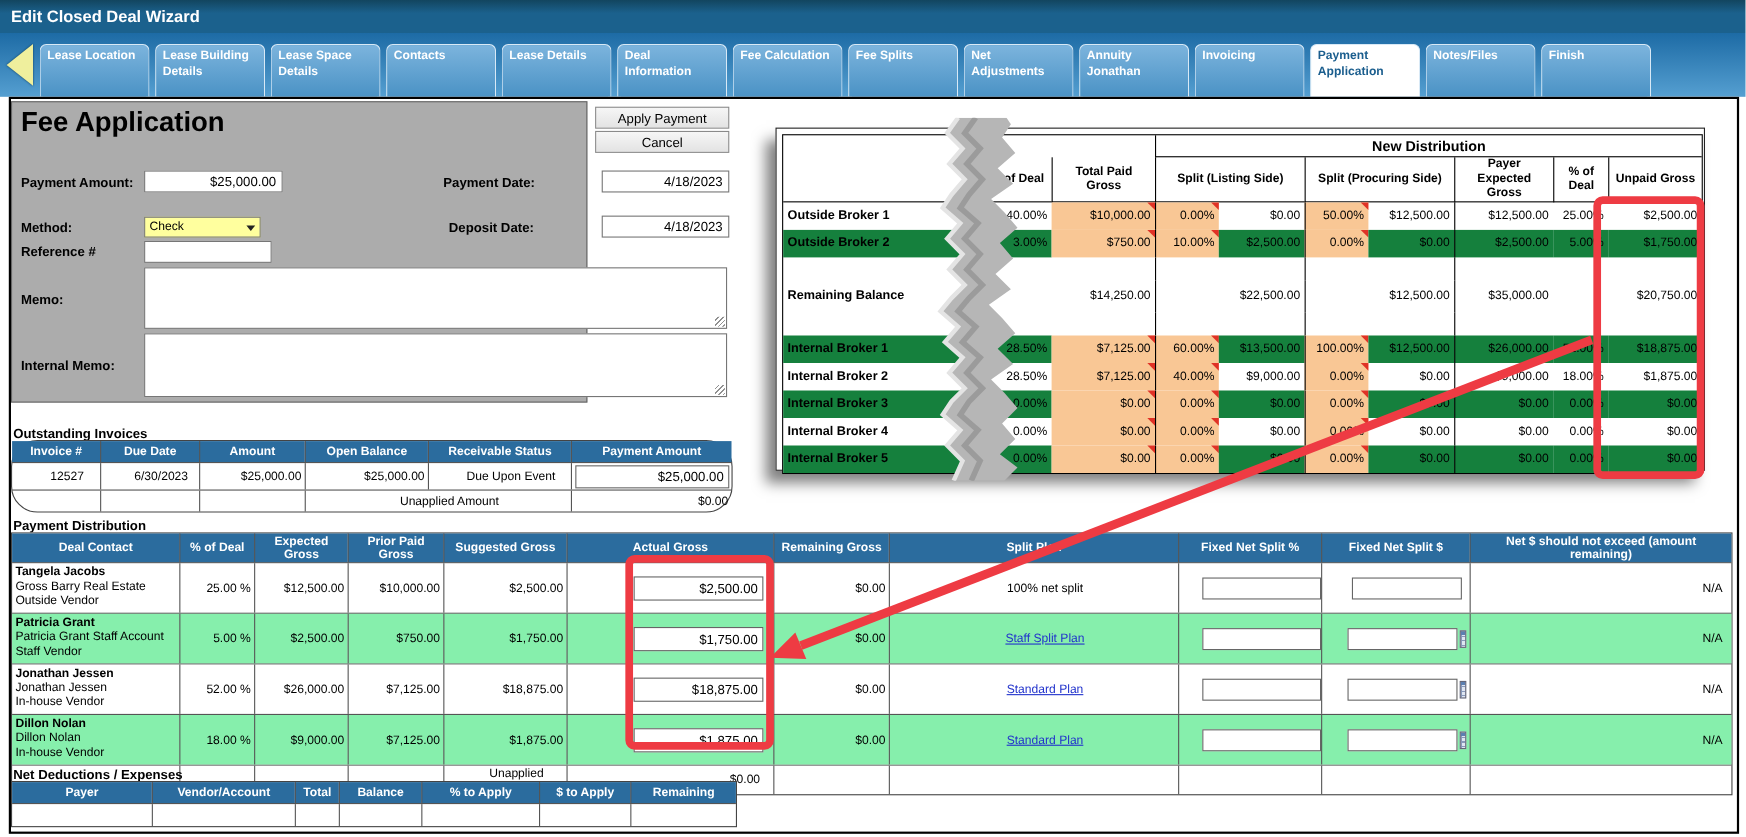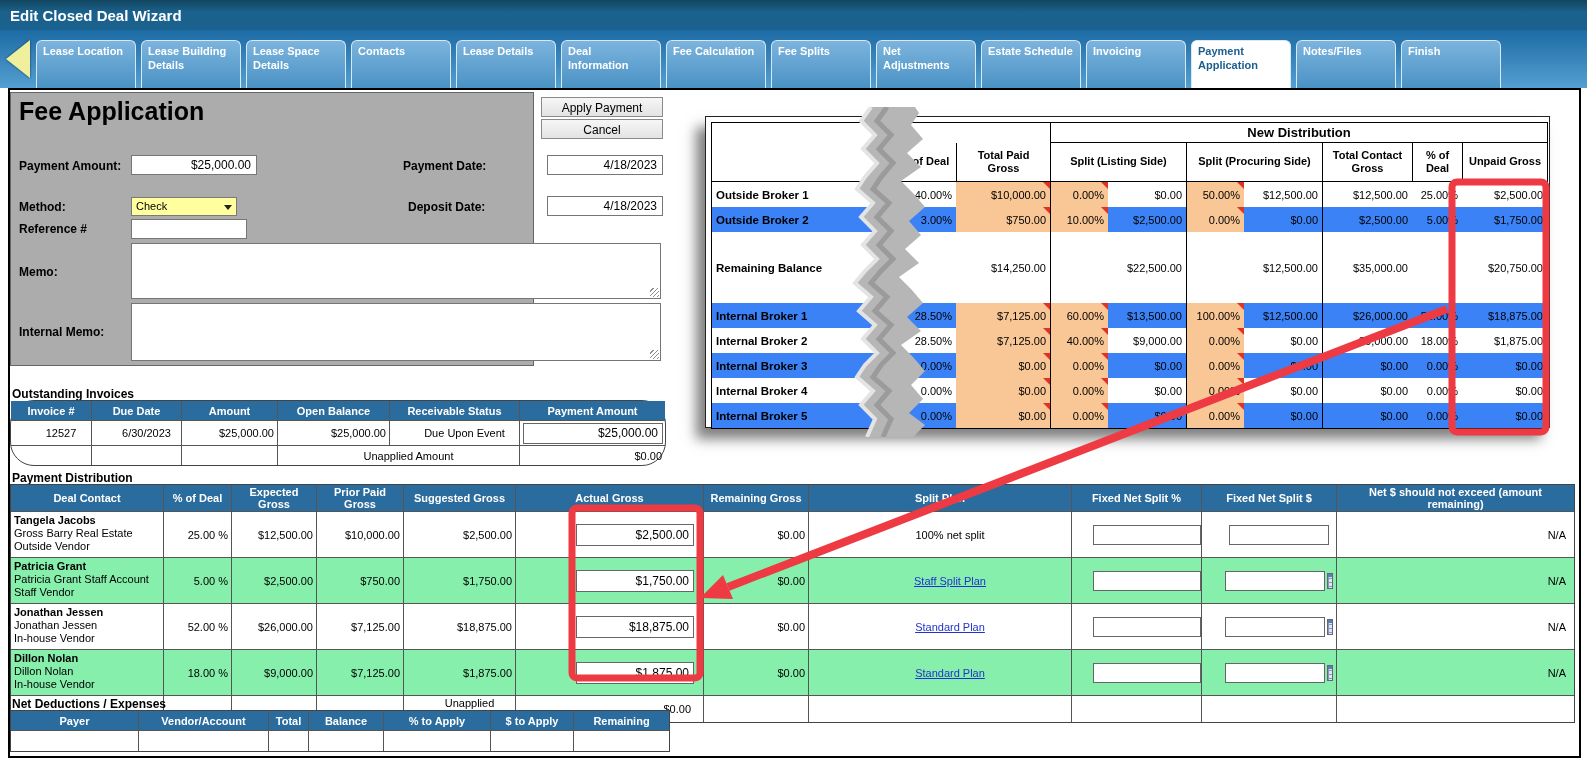--- a/index.html
+++ b/index.html
@@ -84,21 +84,21 @@
   #ol-table{position:absolute;left:5px;top:5px;width:835px;border:1px solid #000;background:#fff;}
   .ol-row{display:grid;grid-template-columns:180px 64px 94px 58px 78px 58px 78px 90px 50px 1fr;}
   .ol-cell{position:relative;display:flex;align-items:center;font-size:11px;padding:0 4px;min-height:25px;}
   .ol-hdr1{min-height:19px;}
   .ol-hdr2 .ol-cell{min-height:38px;font-weight:bold;justify-content:center;text-align:center;
     border-bottom:1px solid #000;line-height:1.2;}
   .ol-hdr2 .ol-cell.bl{border-left:1px solid #000;}
   .olb{font-weight:bold;font-size:11.5px;}
   .ol-num{justify-content:flex-end;text-align:right;}
   .gb{border-left:1px solid #000;}
-  .ol-row.shade .ol-cell{background:#3b82f6;}
+  .ol-row.shade .ol-cell{background:#15803d;}
   .hl{background:#f9c795 !important;}
   .hl::after{content:'';position:absolute;top:0;right:0;width:0;height:0;
     border-top:7px solid #e03226;border-left:7px solid transparent;}
   .ol-gap .ol-cell{min-height:21px;}
   .ol-bal .ol-cell{min-height:29px;}
   #nd-header-cell{font-weight:bold;font-size:13px;justify-content:center;
     border-left:1px solid #000;border-bottom:1px solid #000;}
   
   #tear-svg{position:absolute;left:145px;top:-10px;pointer-events:none;}
   #annot-svg{position:absolute;left:0;top:0;z-index:60;pointer-events:none;}
@@ -115,21 +115,21 @@
   <div id="tabs">
       <div class="tab"><span>Lease Location</span></div>
       <div class="tab"><span>Lease Building Details</span></div>
       <div class="tab"><span>Lease Space Details</span></div>
       <div class="tab"><span>Contacts</span></div>
       <div class="tab"><span>Lease Details</span></div>
       <div class="tab"><span>Deal Information</span></div>
       <div class="tab"><span>Fee Calculation</span></div>
       <div class="tab"><span>Fee Splits</span></div>
       <div class="tab"><span>Net Adjustments</span></div>
-      <div class="tab"><span>Estate Schedule</span></div>
+      <div class="tab"><span>Annuity Jonathan</span></div>
       <div class="tab"><span>Invoicing</span></div>
       <div class="tab active"><span>Payment Application</span></div>
       <div class="tab"><span>Notes/Files</span></div>
       <div class="tab"><span>Finish</span></div>
     </div>
 </div>
 
 <div id="content">
 
   <div id="fee-panel">
@@ -351,21 +351,21 @@
         <div class="ol-row">
           <div class="ol-cell ol-hdr1" style="grid-column: 1 / 4;"></div>
           <div class="ol-cell ol-hdr1" id="nd-header-cell" style="grid-column: 4 / 11;">New Distribution</div>
         </div>
         <div class="ol-row ol-hdr2">
           <div class="ol-cell" style="grid-column: 1 / 2;"></div>
           <div class="ol-cell bl" style="grid-column: 2 / 3;">% of Deal</div>
           <div class="ol-cell bl" style="grid-column: 3 / 4;">Total Paid Gross</div>
           <div class="ol-cell bl" style="grid-column: 4 / 6;">Split (Listing Side)</div>
           <div class="ol-cell bl" style="grid-column: 6 / 8;">Split (Procuring Side)</div>
-          <div class="ol-cell bl" style="grid-column: 8 / 9;">Total Contact Gross</div>
+          <div class="ol-cell bl" style="grid-column: 8 / 9;">Payer Expected Gross</div>
           <div class="ol-cell bl" style="grid-column: 9 / 10;">% of Deal</div>
           <div class="ol-cell bl" style="grid-column: 10 / 11;">Unpaid Gross</div>
         </div>
         <div class="ol-row">
           <div class="ol-cell olb">Outside Broker 1</div>
           <div class="ol-cell ol-num">40.00%</div>
           <div class="ol-cell ol-num hl">$10,000.00</div>
           <div class="ol-cell ol-num hl gb">0.00%</div>
           <div class="ol-cell ol-num">$0.00</div>
           <div class="ol-cell ol-num hl gb">50.00%</div>

